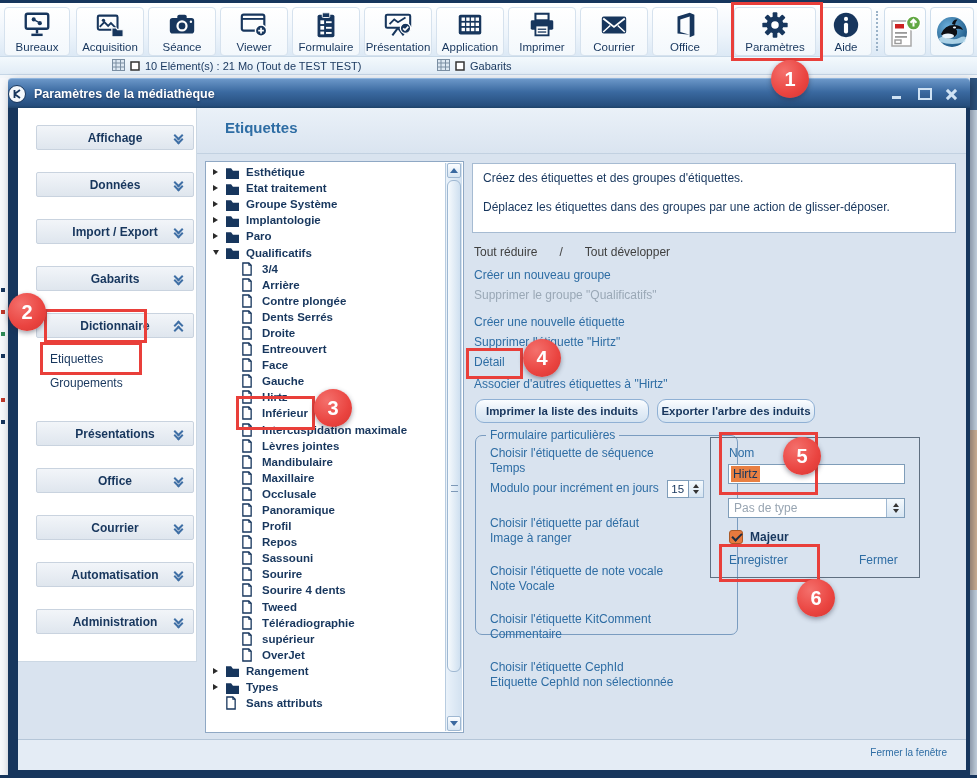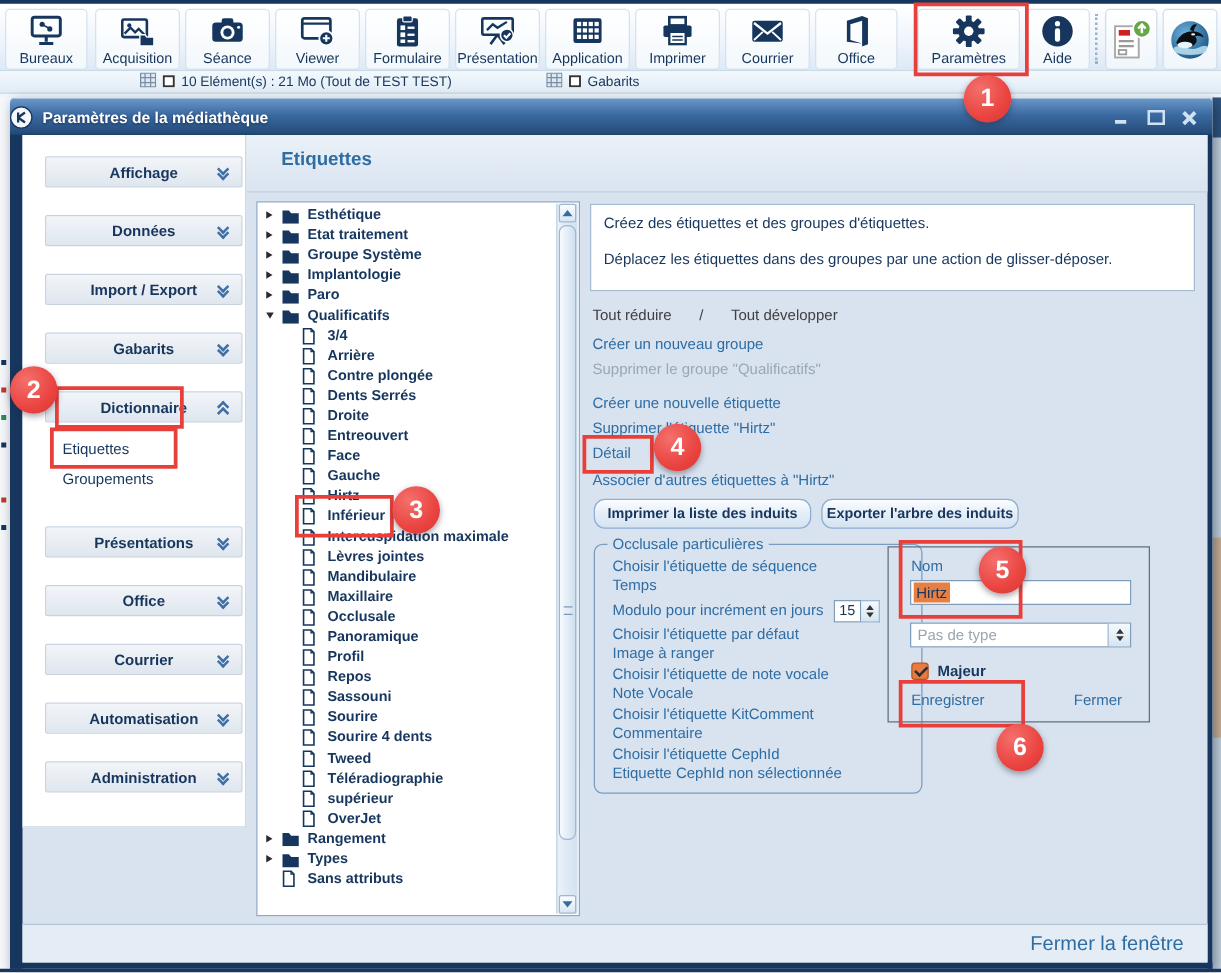--- a/index.html
+++ b/index.html
@@ -106,21 +106,21 @@
     background:linear-gradient(#fbfdff,#e6eff8 45%,#d4e3f1);display:flex;align-items:center;justify-content:center;
     font-size:11.5px;font-weight:bold;color:#17365d;}
   #btn-print{left:457px;width:174px;} #btn-export{left:639px;width:158px;}
 
   
   #groupbox{position:absolute;left:457px;top:327px;width:263px;height:200px;box-sizing:border-box;
     border:1px solid #7a9cc0;border-radius:7px;}
   #gb-legend{position:absolute;left:10px;top:-8px;background:#d9e3ef;padding:0 4px;font-size:12px;color:#2e6da4;}
   #special-rows{position:absolute;left:14px;top:10px;right:6px;}
   .gb-link,.gb-val{font-size:12px;color:#2e6da4;line-height:15px;white-space:nowrap;}
-  .gb-link{margin-top:2px;} .gb-link:first-child{margin-top:0;}
+  .gb-link{margin-top:18px;} .gb-link:first-child{margin-top:0;}
   .gb-spin-row{display:flex;align-items:center;margin-top:3px;height:19px;}
   .gb-spin-row .gb-link{margin-top:0;}
   .spinner{display:inline-flex;margin-left:8px;height:18px;}
   .spin-val{width:22px;height:18px;box-sizing:border-box;background:#fff;border:1px solid #7f9db9;
     font-size:11.5px;color:#17365d;display:flex;align-items:center;justify-content:center;}
   .spin-btns{width:15px;height:18px;box-sizing:border-box;border:1px solid #9fb8d2;border-left:none;
     background:linear-gradient(#f4f9fd,#d7e5f2);display:flex;flex-direction:column;align-items:center;justify-content:center;gap:2px;}
   .tri-up{width:0;height:0;border-bottom:4px solid #333;border-left:3.5px solid transparent;border-right:3.5px solid transparent;}
   .tri-dn{width:0;height:0;border-top:4px solid #333;border-left:3.5px solid transparent;border-right:3.5px solid transparent;}
 
@@ -139,21 +139,21 @@
   #majeur-cb{position:absolute;left:18px;top:92px;width:14px;height:14px;box-sizing:border-box;
     background:#e87a3e;border:1px solid #aa5a28;border-radius:3px;}
   #majeur-cb i{position:absolute;left:2px;top:2px;width:8px;height:4px;
     border-left:2px solid #1e2f44;border-bottom:2px solid #1e2f44;transform:rotate(-45deg);}
   #majeur-label{position:absolute;left:39px;top:92px;font-size:12px;font-weight:bold;color:#17365d;}
   #save-link{position:absolute;left:18px;top:115px;font-size:12px;color:#2e6da4;}
   #fermer-link{position:absolute;left:148px;top:115px;font-size:12px;color:#2e6da4;}
 
   
   #dlg-footer{position:absolute;left:0;right:0;bottom:0;height:30px;background:#e4ecf5;border-top:1px solid #b5c6d8;}
-  #footer-link{position:absolute;right:19px;top:7px;font-size:16px;color:#2e6da4;}
+  #footer-link{position:absolute;right:19px;top:7px;font-size:10px;color:#2e6da4;}
 
   
   #bg-left{position:absolute;left:0;top:78px;width:8px;height:697px;background:#f6f8fb;}
   .bg-tick{position:absolute;left:1px;width:4px;height:4px;}
   #bg-right{position:absolute;right:0;top:78px;width:7px;height:697px;background:#cfdcea;}
   #bg-right .seg1{position:absolute;left:0;top:0;width:7px;height:32px;background:#2f5580;}
   #bg-right .seg2{position:absolute;left:0;top:352px;width:7px;height:160px;background:#d8b89a;}
   #bottom-edge{position:absolute;left:0;bottom:0;width:977px;height:3px;background:#17365d;}
 
   
@@ -795,21 +795,21 @@
       <span class="plink disabled" style="top:180px;">Supprimer le groupe "Qualificatifs"</span>
       <span class="plink" style="top:207px;">Créer une nouvelle étiquette</span>
       <span class="plink" style="top:227px;">Supprimer l'étiquette "Hirtz"</span>
       <span class="plink" style="top:247px;">Détail</span>
       <span class="plink" style="top:269px;">Associer d'autres étiquettes à "Hirtz"</span>
 
       <div class="pbtn" id="btn-print">Imprimer la liste des induits</div>
       <div class="pbtn" id="btn-export">Exporter l'arbre des induits</div>
 
       <div id="groupbox">
-        <span id="gb-legend">Occlusale particulières</span>
+        <span id="gb-legend">Formulaire particulières</span>
         <div id="special-rows">
             <div class="gb-link">Choisir l'étiquette de séquence</div>
             <div class="gb-val">Temps</div>
             <div class="gb-spin-row">
               <div class="gb-link">Modulo pour incrément en jours</div>
               <div class="spinner">
                 <span class="spin-val">15</span>
                 <span class="spin-btns">
                   <i class="tri-up"></i>
                   <i class="tri-dn"></i>

